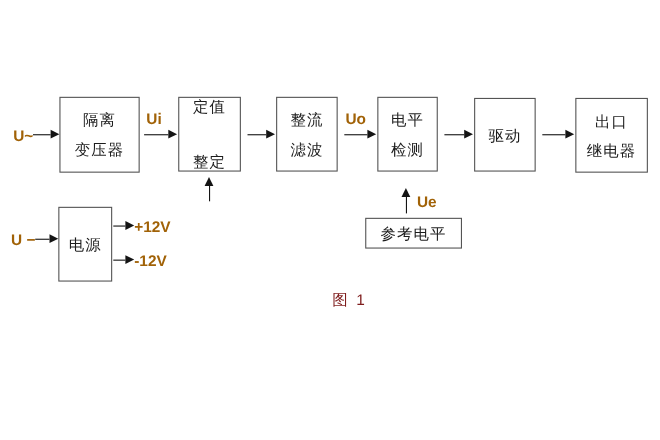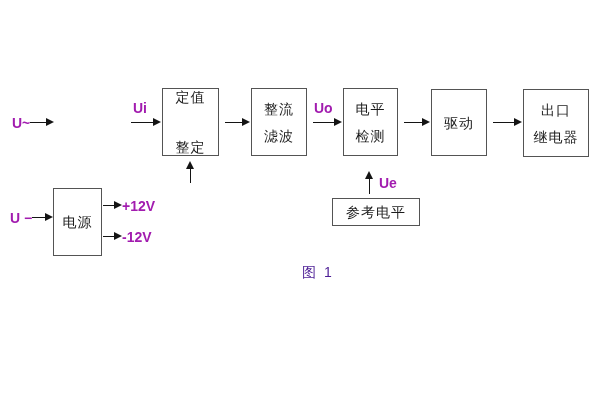--- a/index.html
+++ b/index.html
@@ -9,39 +9,43 @@
   }
   .blk {
     position:absolute; box-sizing:border-box;
     border:1.5px solid #545454; background:#ffffff;
     display:flex; flex-direction:column; align-items:center; justify-content:center;
     row-gap:13px; font-size:14px; color:#1c1c1c; letter-spacing:1px;
   }
   .blk span { line-height:1; white-space:nowrap; }
   .sig {
     position:absolute; font-size:14px; font-weight:600;
-    color:#a21caf; line-height:16px; white-space:nowrap;
+    color:#a16207; line-height:16px; white-space:nowrap;
   }
-  .cap { position:absolute; font-size:14px; color:#4c1d95; letter-spacing:2px; }
+  .cap { position:absolute; font-size:14px; color:#7f1d1d; letter-spacing:2px; }
   .arr-h { position:absolute; height:0; border-top:1.5px solid #141414; }
   .arr-h::after {
     content:""; position:absolute; right:-8px; top:-4.75px; width:0; height:0;
     border-left:8px solid #141414; border-top:4px solid transparent; border-bottom:4px solid transparent;
   }
   .arr-v { position:absolute; width:0; border-left:1.5px solid #141414; }
   .arr-v::after {
     content:""; position:absolute; top:-8px; left:-4.75px; width:0; height:0;
     border-bottom:8px solid #141414; border-left:4px solid transparent; border-right:4px solid transparent;
   }
 </style>
 </head>
 <body>
 
 <div class="canvas">
 
+  <div class="blk" style="left:54px; top:88px; width:73px; height:69px;">
+    <span>隔离</span>
+    <span>变压器</span>
+  </div>
 
   <div class="blk" style="left:162px; top:88px; width:57px; height:68px;gap:36px;">
     <span>定值</span>
     <span>整定</span>
   </div>
 
   <div class="blk" style="left:251px; top:88px; width:56px; height:68px;">
     <span>整流</span>
     <span>滤波</span>
   </div>

